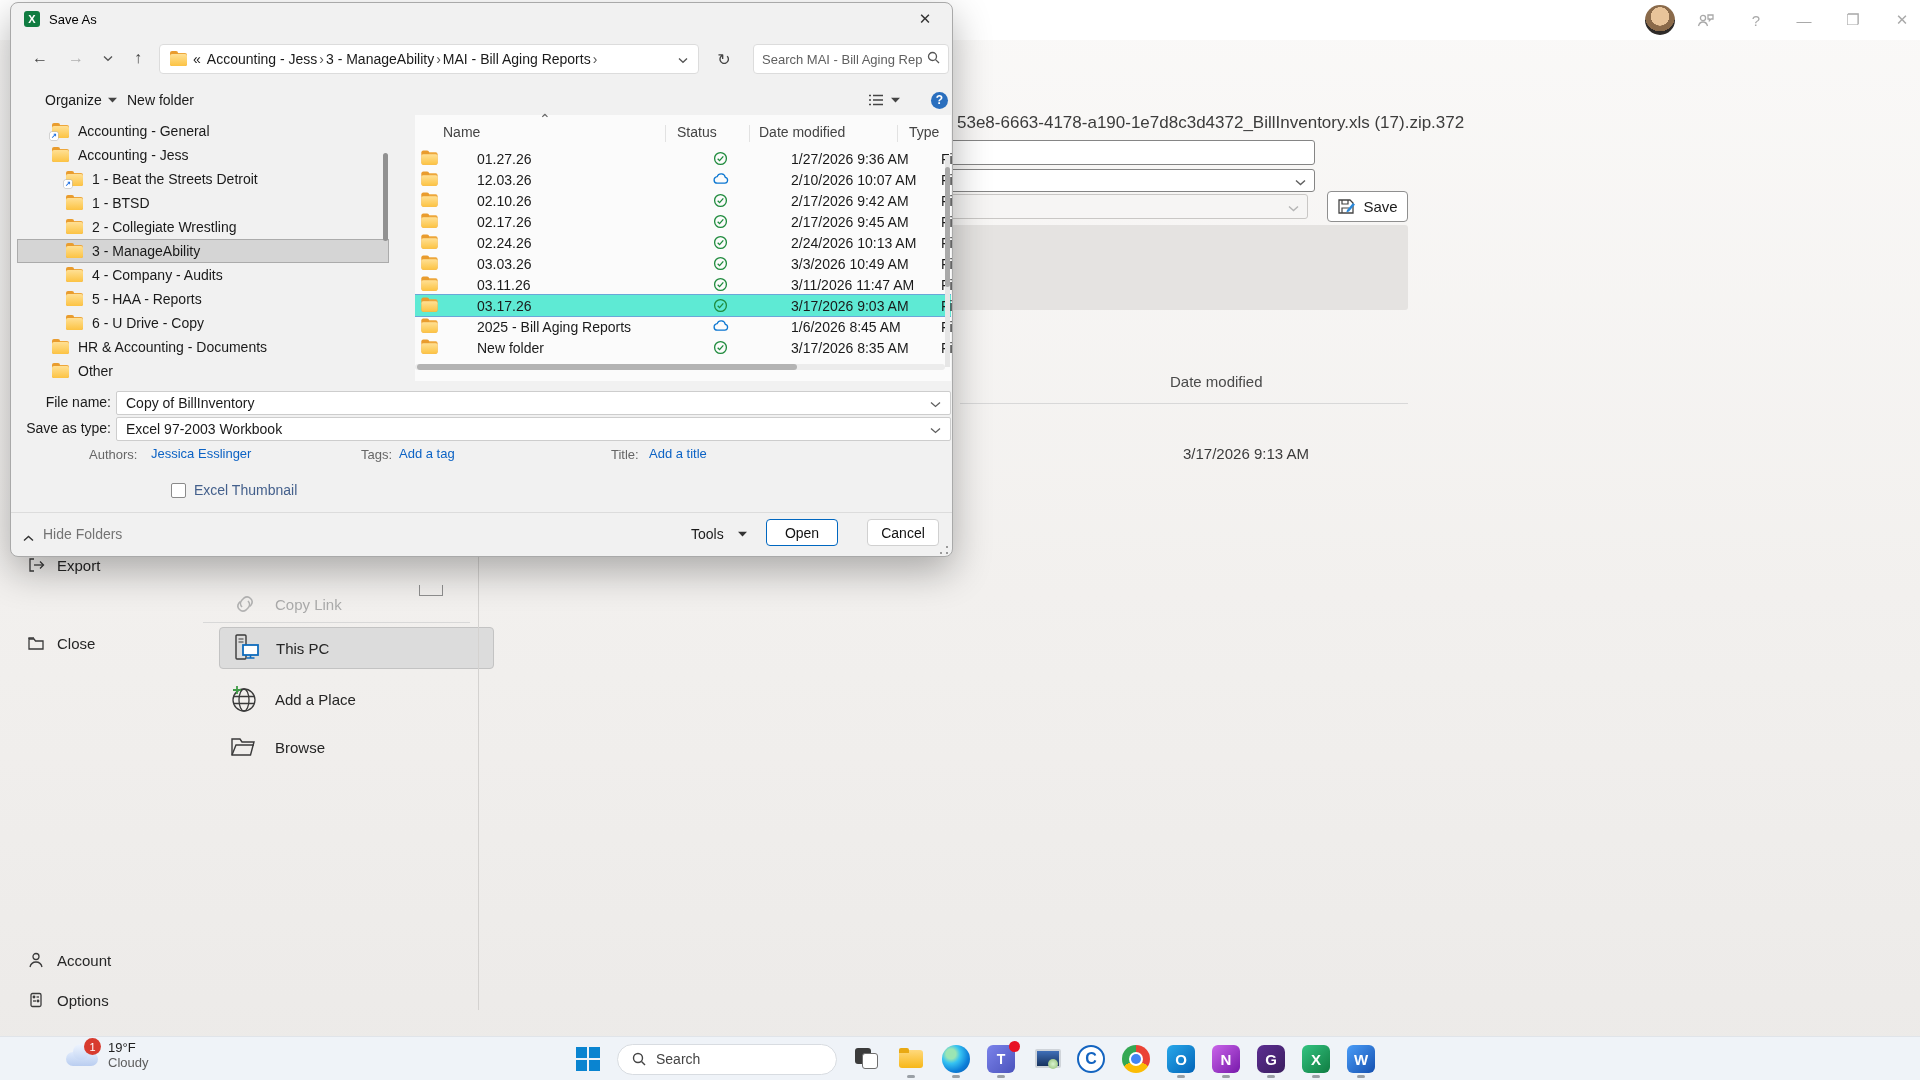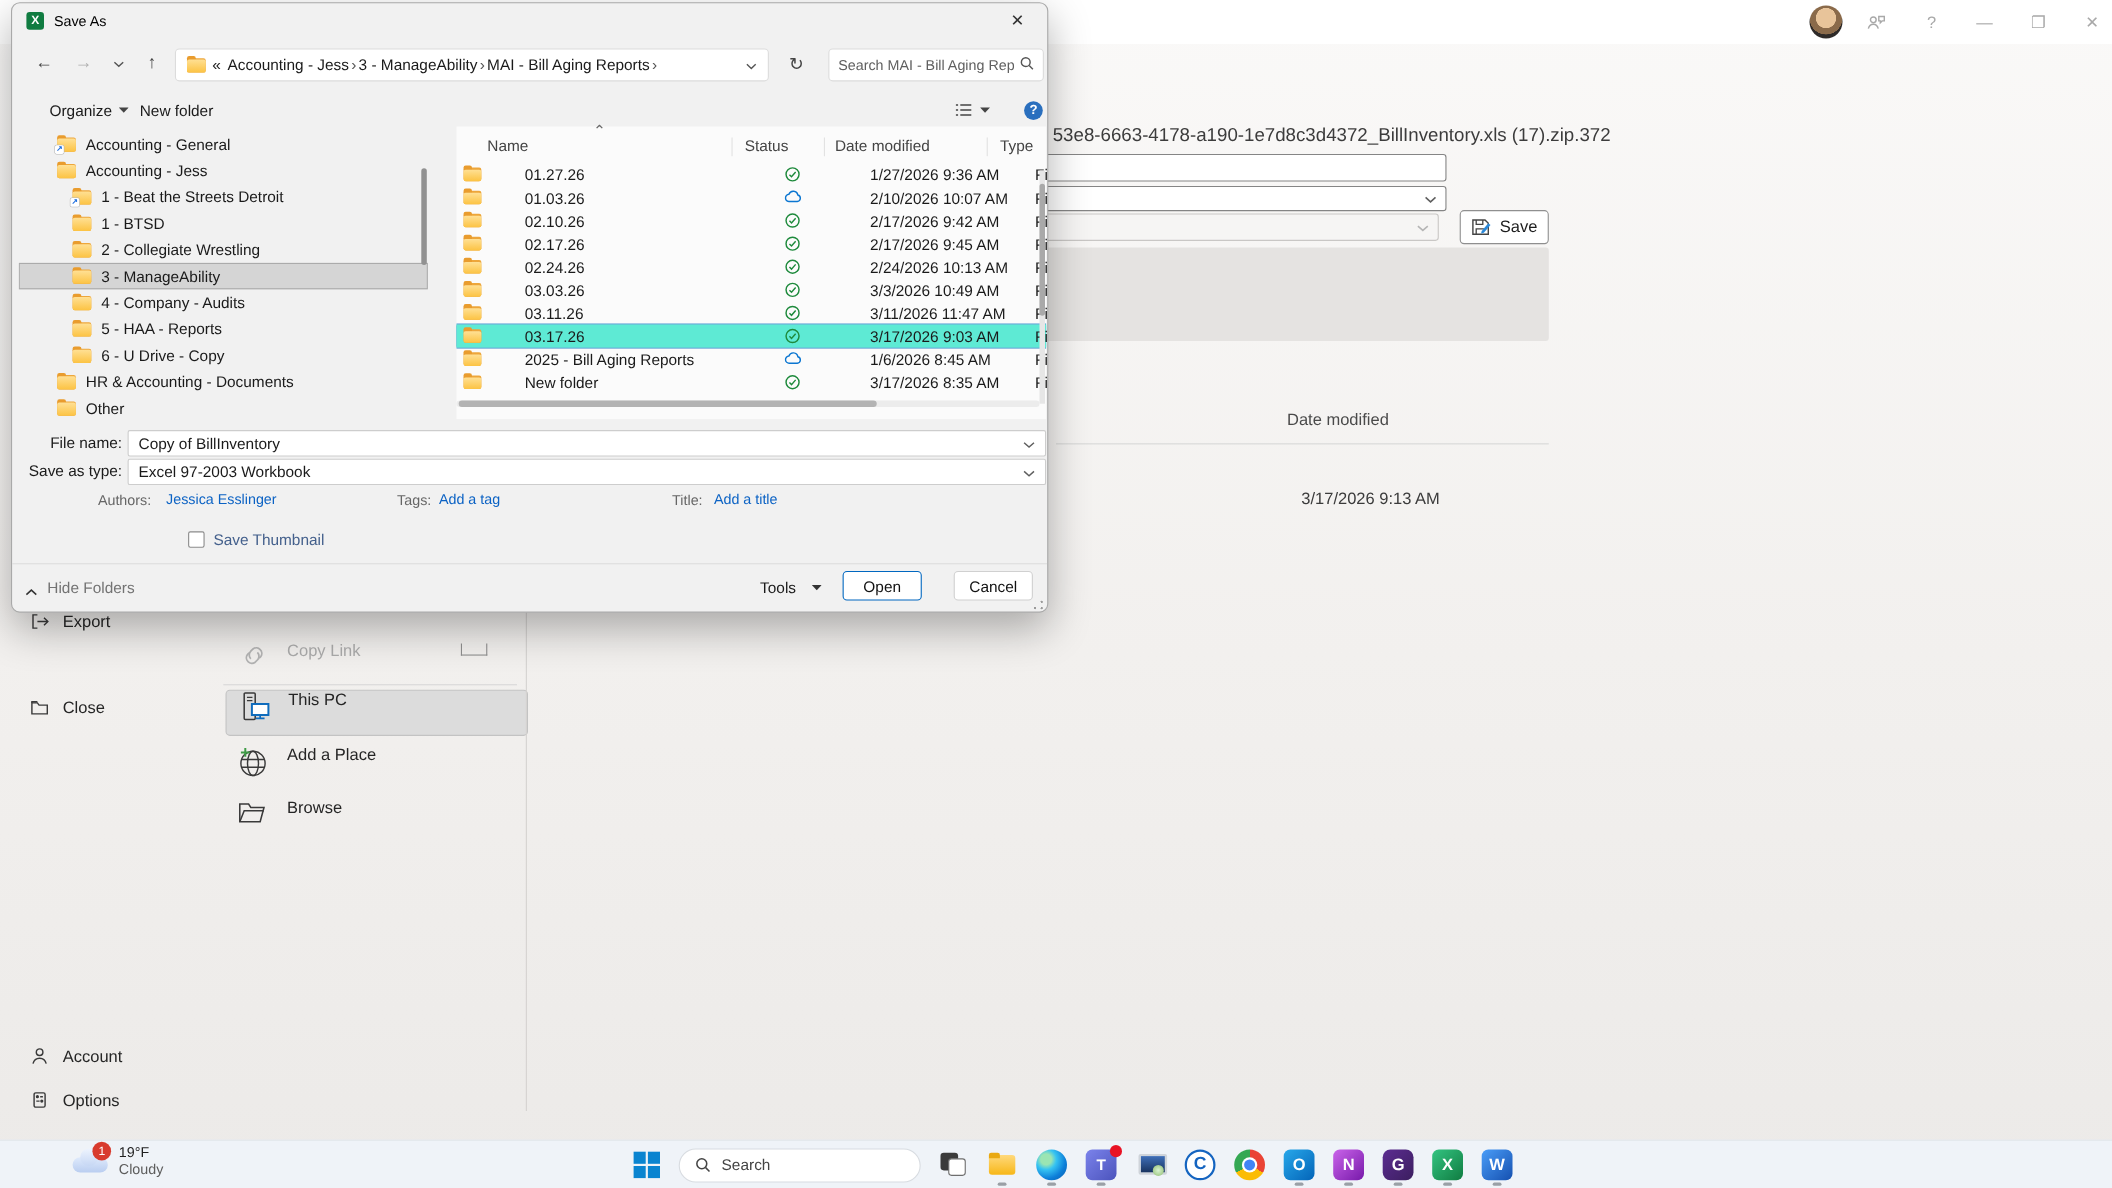--- a/index.html
+++ b/index.html
@@ -13,21 +13,21 @@
             background:radial-gradient(circle at 50% 38%, #e8c49a 0 38%, #8a6a4a 39% 62%, #2e2a28 63%); }
   .bs-cap-ic { position:absolute; top:8px; width:28px; height:24px; color:#a9a9a9; font-size:15px;
                display:flex; align-items:center; justify-content:center; }
   .bs-nav { position:absolute; left:0; top:40px; width:163px; height:1040px; }
   .bs-nav-item { position:absolute; left:0; width:163px; height:30px; display:flex; align-items:center;
                  gap:12px; padding-left:27px; font-size:15px; color:#262626; }
   .bs-nav-item svg { flex:0 0 auto; }
   .bs-places { position:absolute; left:203px; top:40px; width:275px; }
   .place-frag { position:absolute; left:216px; top:545px; width:24px; height:11px;
                 border:1.6px solid #8f8f8f; border-top:none; }
-  .place { position:absolute; left:2px; width:275px; height:42px; display:flex; gap:14px;
+  .place { position:absolute; left:16px; width:275px; height:42px; display:flex; align-items:center; gap:14px;
            padding-left:10px; font-size:15px; color:#252525; border-radius:4px; }
   .place.sel { background:#dcdcdc; border:1px solid #c3c3c3; }
   .place.dis { color:#ababab; }
   .place-div { position:absolute; left:0px; top:582px; width:267px; height:1px; background:#d8d8d8; }
   .bs-vdiv { position:absolute; left:478px; top:40px; width:1px; height:970px; background:#d4d2d0; }
 
   .bs-filename { position:absolute; left:957px; top:113px; width:700px; font-size:17px; color:#3c3c3c;
                  white-space:nowrap; }
   .bs-input { position:absolute; left:700px; top:140px; width:615px; height:25px; background:#fff;
               border:1px solid #858585; border-radius:3px; }
@@ -506,21 +506,21 @@
                 <path d="M5 8.3l2 2 4-4.6" fill="none" stroke="#1e8a3c" stroke-width="1.4"></path>
               </svg>
               
             </span>
             <span class="cell dt">1/27/2026 9:36 AM</span>
             <span class="cell tp">File fold</span>
           </div>
 
           <div class="row" data-status="cloud">
             <span class="fold"></span>
-            <span class="cell nm">01.03.26</span>
+            <span class="cell nm">12.03.26</span>
             <span class="cell st">
               
               <svg class="st-cloud" width="17" height="13" viewBox="0 0 17 13">
                 <path d="M4.6 11.2h7.2a3 3 0 0 0 .5-5.9A4.2 4.2 0 0 0 4.2 4.6a2.9 2.9 0 0 0 .4 6.6z" fill="none" stroke="#0b76d1" stroke-width="1.3"></path>
               </svg>
             </span>
             <span class="cell dt">2/10/2026 10:07 AM</span>
             <span class="cell tp">File fold</span>
           </div>
 
@@ -661,21 +661,21 @@
     </div>
 
     <span class="meta-lbl" style="left:78px">Authors:</span>
     <span class="meta-link" style="left:140px">Jessica Esslinger</span>
     <span class="meta-lbl" style="left:350px">Tags:</span>
     <span class="meta-link" style="left:388px">Add a tag</span>
     <span class="meta-lbl" style="left:600px">Title:</span>
     <span class="meta-link" style="left:638px">Add a title</span>
 
     <span class="thumb-check"></span>
-    <span class="thumb-lbl">Save Thumbnail</span>
+    <span class="thumb-lbl">Excel Thumbnail</span>
 
     <div class="dlg-footer">
       <div class="hidefold">
         <svg width="11" height="7" viewBox="0 0 11 7" fill="none" stroke="#333" stroke-width="1.4">
             <path d="M1 5.5L5.5 1.5 10 5.5"></path>
           </svg>
         <span>Hide Folders</span>
       </div>
       <div class="tools">
         <span>Tools</span>

